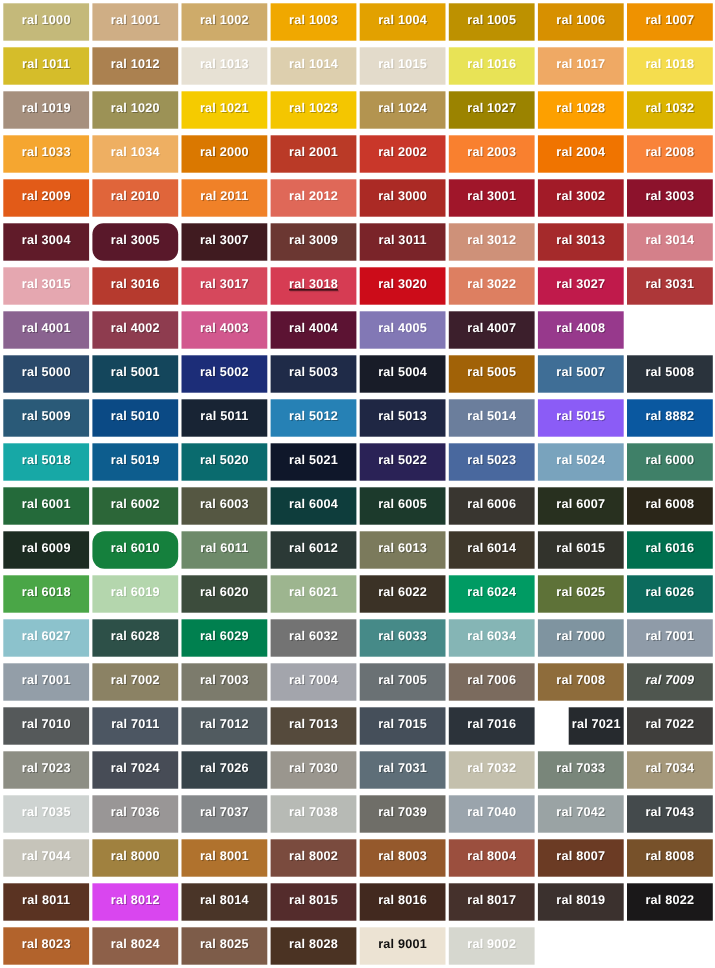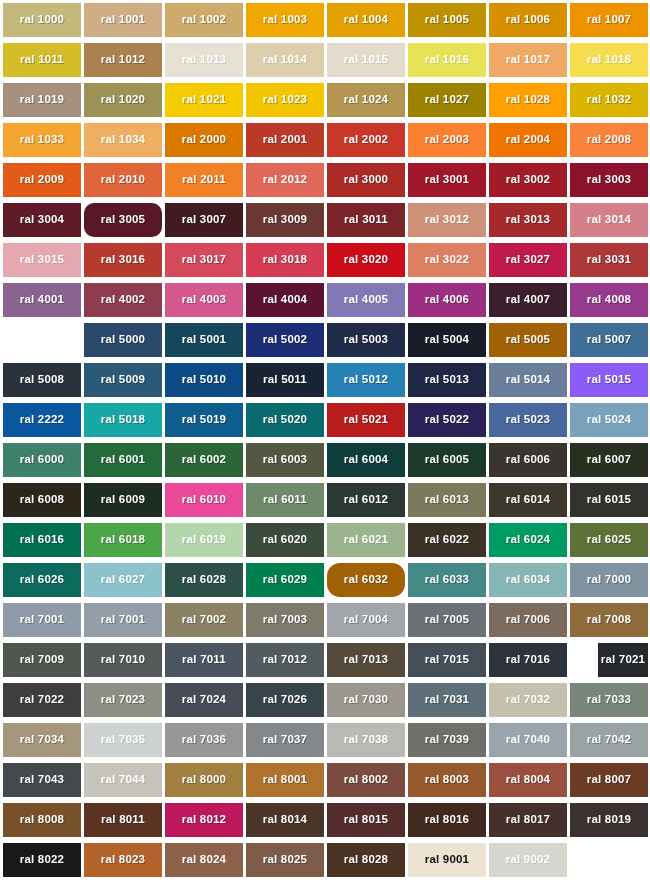--- a/index.html
+++ b/index.html
@@ -207,21 +207,21 @@
     </div>
     <div class="swatch dim-text" style="background-color: rgb(229, 167, 176);">
       <span class="swatch-label">ral 3015</span>
     </div>
     <div class="swatch light-text" style="background-color: rgb(182, 58, 46);">
       <span class="swatch-label">ral 3016</span>
     </div>
     <div class="swatch light-text" style="background-color: rgb(214, 72, 92);">
       <span class="swatch-label">ral 3017</span>
     </div>
-    <div class="swatch light-text" style="background-color: rgb(214, 60, 83);">
+    <div class="swatch light-text" style="background-color: rgb(214, 60, 83); text-decoration: underline;">
       <span class="swatch-label">ral 3018</span>
     </div>
     <div class="swatch light-text" style="background-color: rgb(204, 12, 25);">
       <span class="swatch-label">ral 3020</span>
     </div>
     <div class="swatch dim-text" style="background-color: rgb(221, 127, 97);">
       <span class="swatch-label">ral 3022</span>
     </div>
     <div class="swatch light-text" style="background-color: rgb(192, 26, 75);">
       <span class="swatch-label">ral 3027</span>
@@ -237,23 +237,20 @@
     </div>
     <div class="swatch light-text" style="background-color: rgb(210, 88, 142);">
       <span class="swatch-label">ral 4003</span>
     </div>
     <div class="swatch light-text" style="background-color: rgb(92, 19, 51);">
       <span class="swatch-label">ral 4004</span>
     </div>
     <div class="swatch dim-text" style="background-color: rgb(130, 120, 181);">
       <span class="swatch-label">ral 4005</span>
     </div>
-    <div class="swatch light-text" style="background-color: rgb(156, 47, 128);">
-      <span class="swatch-label">ral 4006</span>
-    </div>
     <div class="swatch light-text" style="background-color: rgb(60, 31, 44);">
       <span class="swatch-label">ral 4007</span>
     </div>
     <div class="swatch light-text" style="background-color: rgb(151, 57, 140);">
       <span class="swatch-label">ral 4008</span>
     </div>
     <div class="swatch dim-text" style="background-color: rgb(163, 138, 148); margin-top: 44px;">
       <span class="swatch-label">ral 4009</span>
     </div>
     <div class="swatch light-text" style="background-color: rgb(43, 74, 107);">
@@ -295,32 +292,32 @@
     <div class="swatch light-text" style="background-color: rgb(31, 39, 68);">
       <span class="swatch-label">ral 5013</span>
     </div>
     <div class="swatch dim-text" style="background-color: rgb(107, 126, 156);">
       <span class="swatch-label">ral 5014</span>
     </div>
     <div class="swatch light-text" style="background-color: #8b5cf6;">
       <span class="swatch-label">ral 5015</span>
     </div>
     <div class="swatch light-text" style="background-color: rgb(10, 88, 160);">
-      <span class="swatch-label">ral 2222</span>
+      <span class="swatch-label">ral 8882</span>
     </div>
     <div class="swatch light-text" style="background-color: rgb(23, 168, 166);">
       <span class="swatch-label">ral 5018</span>
     </div>
     <div class="swatch light-text" style="background-color: rgb(13, 93, 142);">
       <span class="swatch-label">ral 5019</span>
     </div>
     <div class="swatch light-text" style="background-color: rgb(10, 107, 110);">
       <span class="swatch-label">ral 5020</span>
     </div>
-    <div class="swatch light-text" style="background-color: #b91c1c;">
+    <div class="swatch light-text" style="background-color: #0f172a;">
       <span class="swatch-label">ral 5021</span>
     </div>
     <div class="swatch light-text" style="background-color: rgb(42, 34, 86);">
       <span class="swatch-label">ral 5022</span>
     </div>
     <div class="swatch light-text" style="background-color: rgb(73, 104, 158);">
       <span class="swatch-label">ral 5023</span>
     </div>
     <div class="swatch dim-text" style="background-color: rgb(121, 163, 189);">
       <span class="swatch-label">ral 5024</span>
@@ -348,21 +345,21 @@
     </div>
     <div class="swatch light-text" style="background-color: rgb(40, 48, 31);">
       <span class="swatch-label">ral 6007</span>
     </div>
     <div class="swatch light-text" style="background-color: rgb(43, 38, 25);">
       <span class="swatch-label">ral 6008</span>
     </div>
     <div class="swatch light-text" style="background-color: rgb(28, 44, 34);">
       <span class="swatch-label">ral 6009</span>
     </div>
-    <div class="swatch light-text" style="background-color: #ec4899;">
+    <div class="swatch light-text" style="background-color: #15803d; border-radius: 11px;">
       <span class="swatch-label">ral 6010</span>
     </div>
     <div class="swatch light-text" style="background-color: rgb(110, 138, 106);">
       <span class="swatch-label">ral 6011</span>
     </div>
     <div class="swatch light-text" style="background-color: rgb(43, 57, 54);">
       <span class="swatch-label">ral 6012</span>
     </div>
     <div class="swatch light-text" style="background-color: rgb(123, 122, 92);">
       <span class="swatch-label">ral 6013</span>
@@ -402,21 +399,21 @@
     </div>
     <div class="swatch dim-text" style="background-color: rgb(140, 194, 204);">
       <span class="swatch-label">ral 6027</span>
     </div>
     <div class="swatch light-text" style="background-color: rgb(45, 80, 72);">
       <span class="swatch-label">ral 6028</span>
     </div>
     <div class="swatch light-text" style="background-color: rgb(0, 128, 79);">
       <span class="swatch-label">ral 6029</span>
     </div>
-    <div class="swatch light-text" style="background-color: #a16207; border-radius: 13px;">
+    <div class="swatch light-text" style="background-color: #737373;">
       <span class="swatch-label">ral 6032</span>
     </div>
     <div class="swatch light-text" style="background-color: rgb(70, 138, 136);">
       <span class="swatch-label">ral 6033</span>
     </div>
     <div class="swatch dim-text" style="background-color: rgb(133, 181, 181);">
       <span class="swatch-label">ral 6034</span>
     </div>
     <div class="swatch light-text" style="background-color: rgb(127, 148, 160);">
       <span class="swatch-label">ral 7000</span>
@@ -438,21 +435,21 @@
     </div>
     <div class="swatch light-text" style="background-color: rgb(106, 113, 116);">
       <span class="swatch-label">ral 7005</span>
     </div>
     <div class="swatch light-text" style="background-color: rgb(123, 107, 94);">
       <span class="swatch-label">ral 7006</span>
     </div>
     <div class="swatch light-text" style="background-color: rgb(142, 108, 59);">
       <span class="swatch-label">ral 7008</span>
     </div>
-    <div class="swatch light-text" style="background-color: rgb(79, 86, 79);">
+    <div class="swatch light-text" style="background-color: rgb(79, 86, 79); font-style: italic;">
       <span class="swatch-label">ral 7009</span>
     </div>
     <div class="swatch light-text" style="background-color: rgb(85, 89, 90);">
       <span class="swatch-label">ral 7010</span>
     </div>
     <div class="swatch light-text" style="background-color: rgb(76, 86, 98);">
       <span class="swatch-label">ral 7011</span>
     </div>
     <div class="swatch light-text" style="background-color: rgb(81, 91, 96);">
       <span class="swatch-label">ral 7012</span>
@@ -540,21 +537,21 @@
     </div>
     <div class="swatch light-text" style="background-color: rgb(107, 59, 36);">
       <span class="swatch-label">ral 8007</span>
     </div>
     <div class="swatch light-text" style="background-color: rgb(119, 81, 42);">
       <span class="swatch-label">ral 8008</span>
     </div>
     <div class="swatch light-text" style="background-color: rgb(90, 51, 34);">
       <span class="swatch-label">ral 8011</span>
     </div>
-    <div class="swatch light-text" style="background-color: #be185d;">
+    <div class="swatch light-text" style="background-color: #d946ef;">
       <span class="swatch-label">ral 8012</span>
     </div>
     <div class="swatch light-text" style="background-color: rgb(74, 53, 40);">
       <span class="swatch-label">ral 8014</span>
     </div>
     <div class="swatch light-text" style="background-color: rgb(84, 44, 44);">
       <span class="swatch-label">ral 8015</span>
     </div>
     <div class="swatch light-text" style="background-color: rgb(66, 41, 31);">
       <span class="swatch-label">ral 8016</span>

